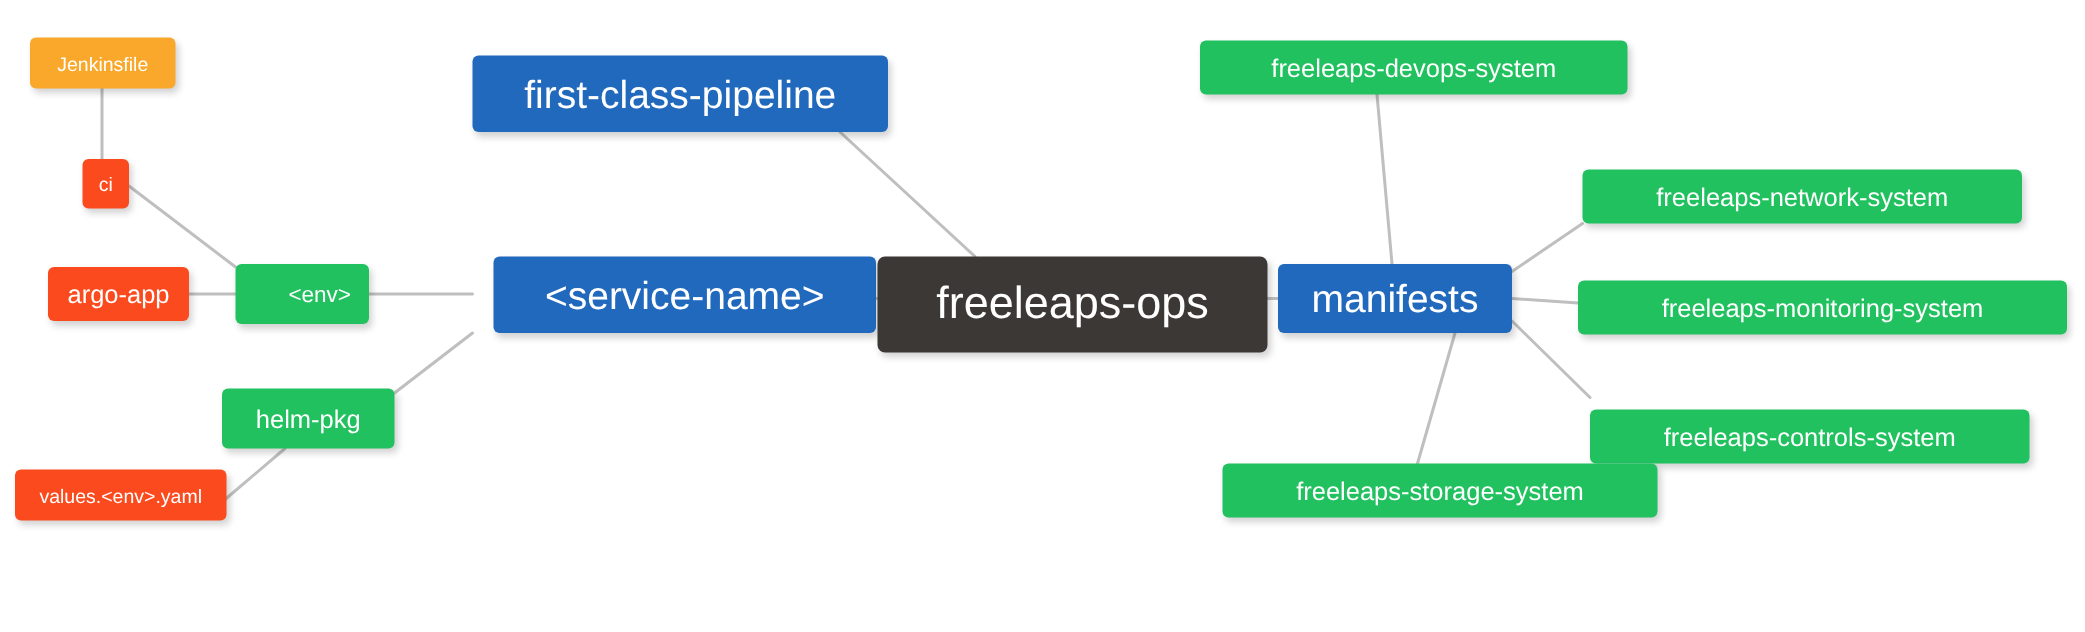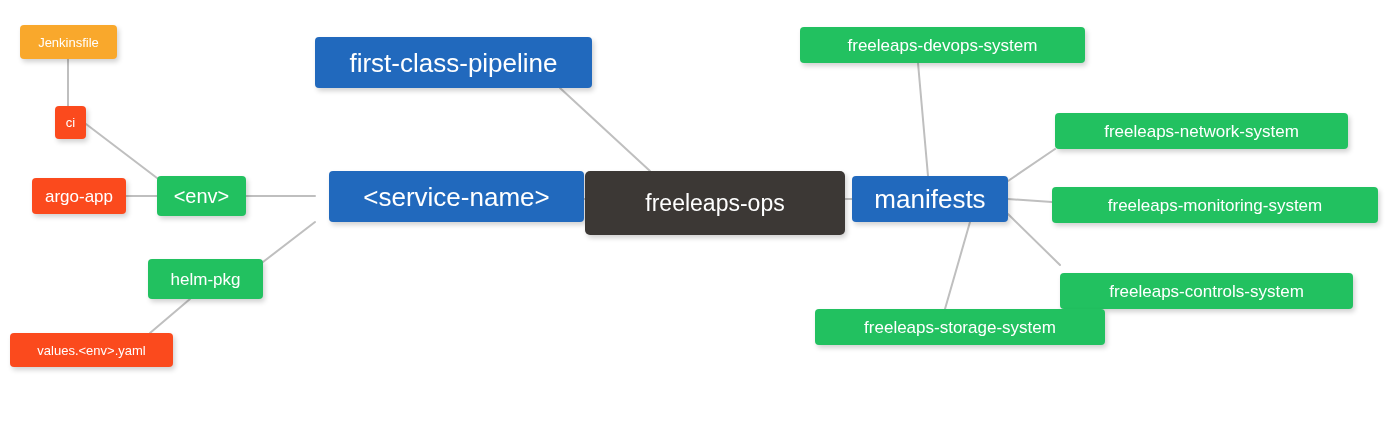--- a/index.html
+++ b/index.html
@@ -46,28 +46,29 @@
     padding: 0 12px;
     line-height: 1;
     user-select: none;
   }
   .node-label {
     display: block;
     white-space: nowrap;
   }
   
   .n-root {
-    font-size: 23px;
+    font-size: 30px;
     border-radius: 5px;
   }
   .n-l1 {
     font-size: 26px;
   }
   .n-l2 {
-    font-size: 20px;
+    font-size: 15px;
+    justify-content: flex-end;
   }
   .n-l3 {
     font-size: 17px;
   }
   .n-l4 {
     font-size: 13px;
   }
 </style>
 </head>
 <body>
@@ -98,21 +99,21 @@
       </div>
       <div class="node n-l3" style="left: 32px; top: 178px; width: 94px; height: 36px; background: rgb(251, 74, 29); justify-content: center;">
         <span class="node-label">argo-app</span>
       </div>
       <div class="node n-l2" style="left: 157px; top: 176px; width: 89px; height: 40px; background: rgb(34, 193, 96);">
         <span class="node-label">&lt;env&gt;</span>
       </div>
       <div class="node n-l3" style="left: 148px; top: 259px; width: 115px; height: 40px; background: rgb(34, 193, 96);">
         <span class="node-label">helm-pkg</span>
       </div>
-      <div class="node n-l4" style="left: 10px; top: 333px; width: 163px; height: 34px; background: rgb(251, 74, 29);">
+      <div class="node n-l4" style="left: 10px; top: 313px; width: 141px; height: 34px; background: rgb(251, 74, 29);">
         <span class="node-label">values.&lt;env&gt;.yaml</span>
       </div>
       <div class="node n-l1" style="left: 315px; top: 37px; width: 277px; height: 51px; background: rgb(33, 105, 189);">
         <span class="node-label">first-class-pipeline</span>
       </div>
       <div class="node n-l1" style="left: 329px; top: 171px; width: 255px; height: 51px; background: rgb(33, 105, 189);">
         <span class="node-label">&lt;service-name&gt;</span>
       </div>
       <div class="node n-root" style="left: 585px; top: 171px; width: 260px; height: 64px; background: rgb(60, 56, 53);">
         <span class="node-label">freeleaps-ops</span>

